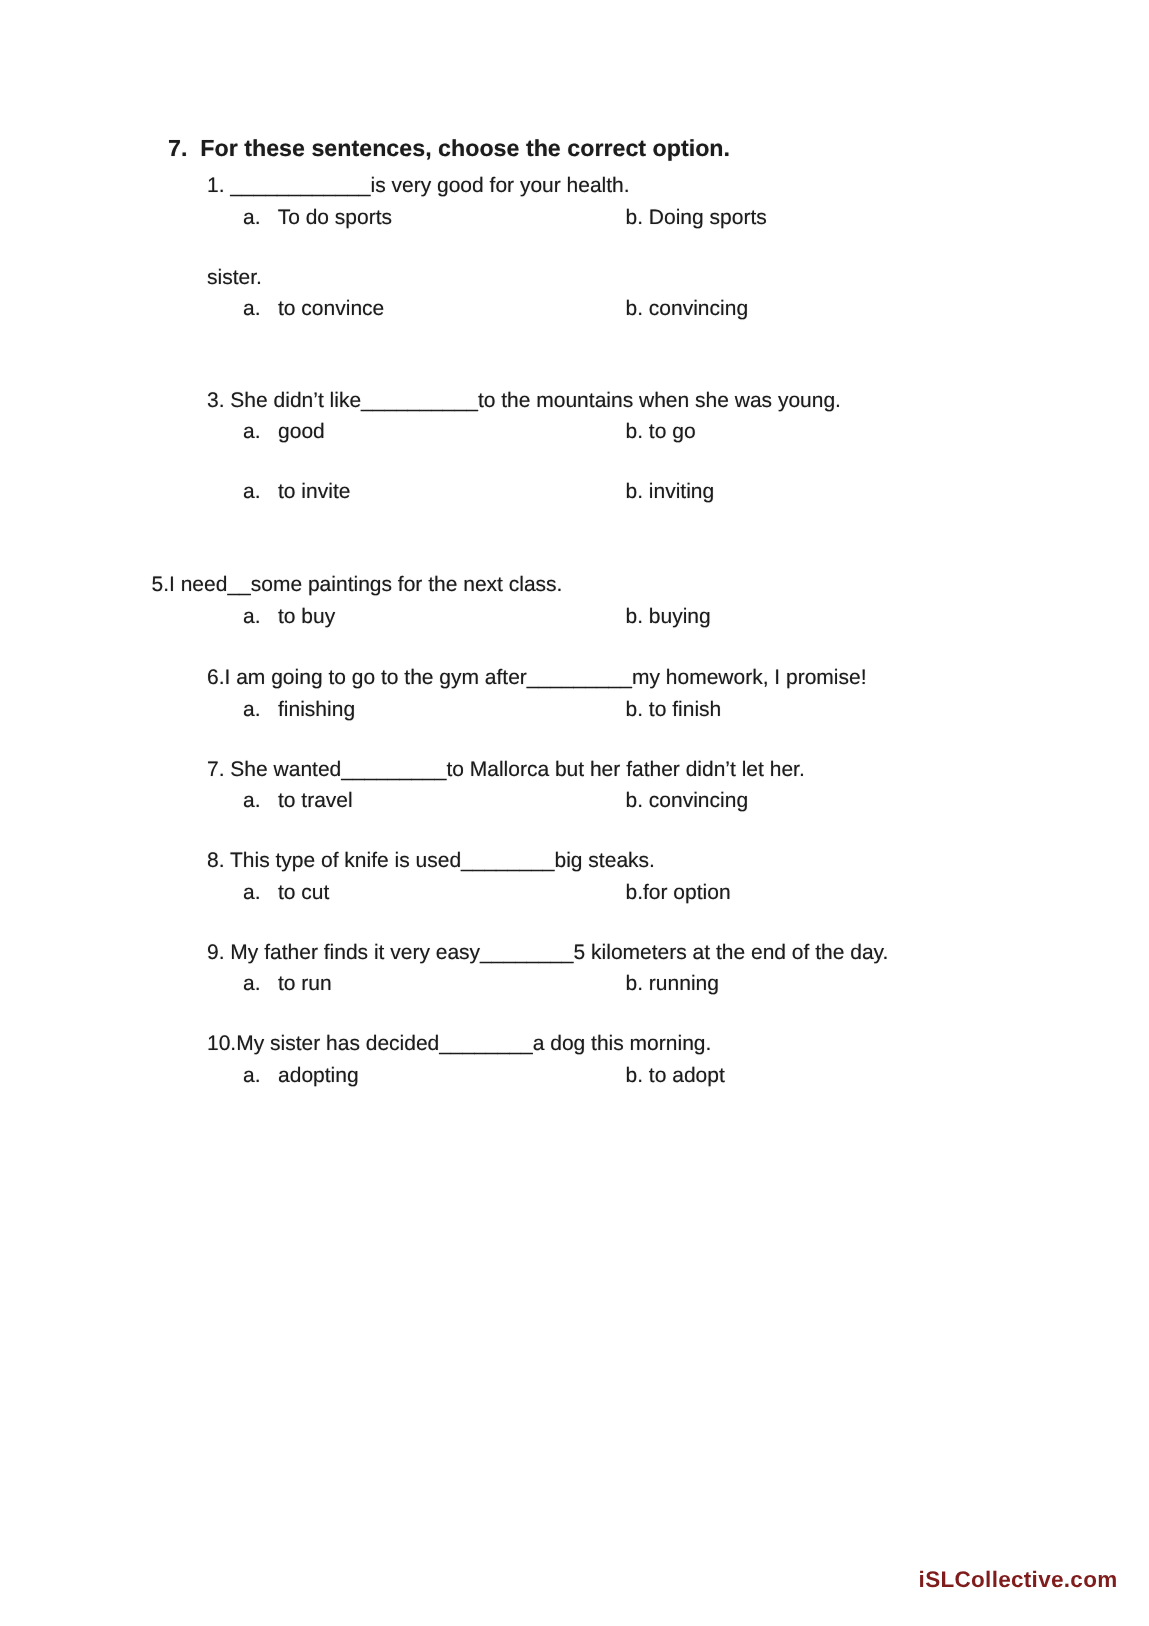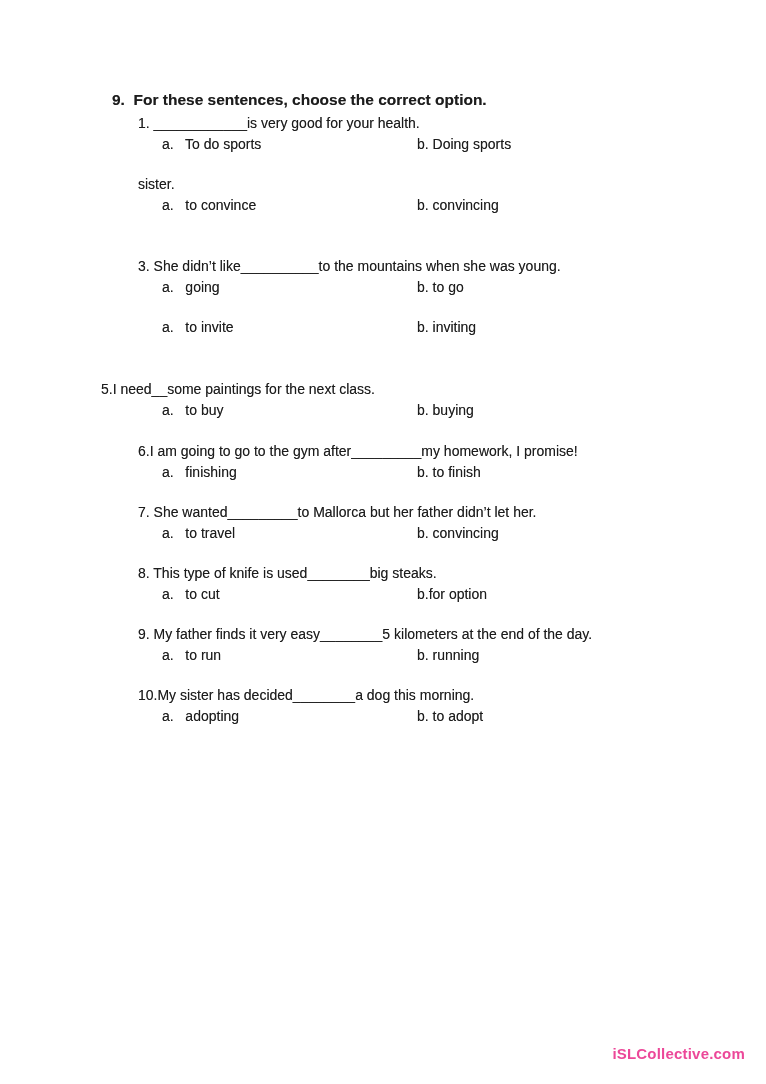--- a/index.html
+++ b/index.html
@@ -58,60 +58,60 @@
     left: 417px;
     white-space: pre;
   }
   .watermark {
     position: absolute;
     top: 1043px;
     right: 21px;
     font-size: 15px;
     font-weight: bold;
     line-height: 21px;
-    color: #ec4899;
+    color: #7f1d1d;
     letter-spacing: 0.2px;
   }
   
   #q1  { top: 113px; }
   #q2  { top: 174px; }
   #q3  { top: 256px; }
   #q4  { top: 317px; }
   #q5  { top: 379px; }
   #q6  { top: 441px; }
   #q7  { top: 502px; }
   #q8  { top: 563px; }
   #q9  { top: 624px; }
   #q10 { top: 685px; }
 </style>
 </head>
 <body>
 
-<h1 class="title scan-text">9.  For these sentences, choose the correct option.</h1>
+<h1 class="title scan-text">7.  For these sentences, choose the correct option.</h1>
 
 <div class="q scan-text" id="q1">
   <div class="q-text">1. ____________is very good for your health.</div>
   <div class="opts">
     <span class="opt-a">a.   To do sports</span>
     <span class="opt-b">b. Doing sports</span>
   </div>
 </div>
 
 <div class="q scan-text" id="q2">
   <div class="q-text">sister.</div>
   <div class="opts">
     <span class="opt-a">a.   to convince</span>
     <span class="opt-b">b. convincing</span>
   </div>
 </div>
 
 <div class="q scan-text" id="q3">
   <div class="q-text">3. She didn’t like__________to the mountains when she was young.</div>
   <div class="opts">
-    <span class="opt-a">a.   going</span>
+    <span class="opt-a">a.   good</span>
     <span class="opt-b">b. to go</span>
   </div>
 </div>
 
 <div class="q scan-text" id="q4">
   <div class="opts">
     <span class="opt-a">a.   to invite</span>
     <span class="opt-b">b. inviting</span>
   </div>
 </div>

